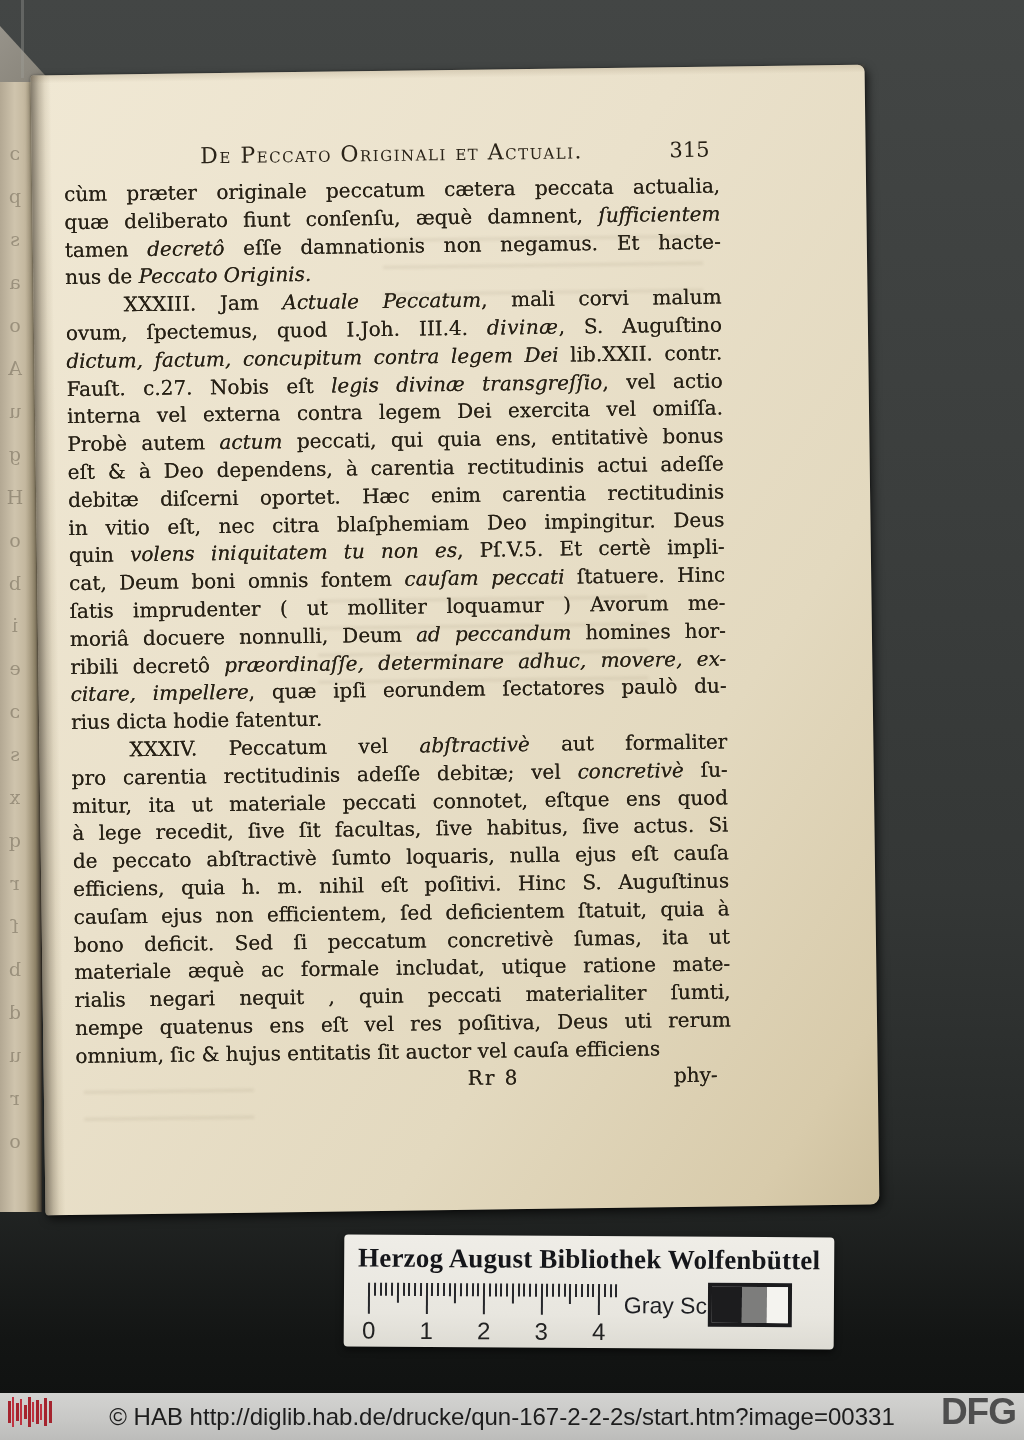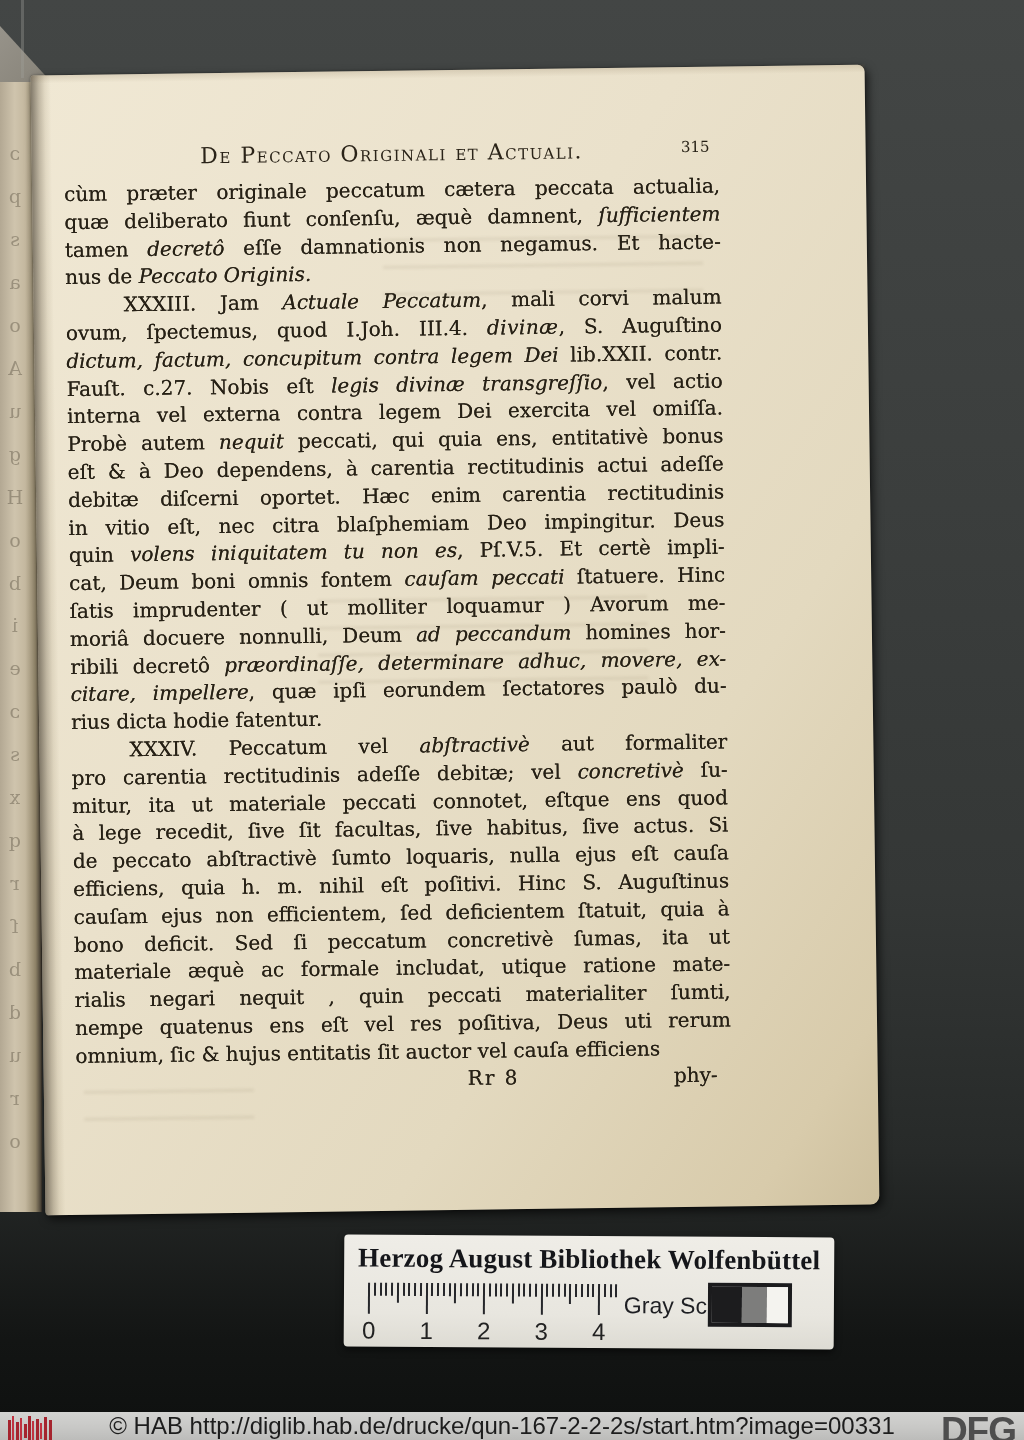--- a/index.html
+++ b/index.html
@@ -44,21 +44,21 @@
   .ghost{
     position:absolute;opacity:.10;filter:blur(1.6px);
     background:repeating-linear-gradient(180deg,rgba(92,76,48,.9) 0 3px,transparent 3px 27px);
   }
   .text-block{position:absolute;left:32px;top:70px;width:656px;color:#262015;}
   .header-row{position:relative;height:36px;}
   .running-title{
     display:block;text-align:center;font-variant:small-caps;letter-spacing:1.5px;
     font-size:22px;color:#2a2318;
   }
-  .page-number{position:absolute;right:10px;top:1px;font-size:15px;}
+  .page-number{position:absolute;right:10px;top:1px;font-size:21px;}
   .tline{
     font-size:20px;line-height:27.8px;height:27.8px;white-space:nowrap;
     text-align:justify;text-align-last:justify;
     text-shadow:0 0 .5px rgba(38,32,21,.85);
   }
   .tline.endline{text-align-last:left;white-space:normal;}
   .tline.indent{text-indent:58px;}
   .it{font-style:italic;}
   .gk{font-style:italic;letter-spacing:.5px;}
   .signature-row{position:relative;height:28px;font-size:20px;text-shadow:0 0 .5px rgba(38,32,21,.85);}
@@ -88,21 +88,21 @@
     position:absolute;left:280px;top:56px;
     font-family:"Liberation Sans","DejaVu Sans",sans-serif;font-size:23px;color:#1e1f23;
   }
   .patches{
     position:absolute;left:364px;top:46px;width:84px;height:44px;
     border:4px solid #1b1b1d;box-sizing:border-box;display:flex;background:#fff;
   }
   .patches div{height:100%;}
   
   .footer{
-    position:absolute;left:0;right:0;bottom:0;height:28px;
+    position:absolute;left:0;right:0;bottom:0;height:47px;
     background:linear-gradient(180deg,#d3d3d1 0%,#c8c8c6 55%,#bcbcba 100%);
     display:flex;align-items:center;
   }
   .hab-logo{position:absolute;left:8px;top:4px;}
   .copyright{
     position:absolute;left:90px;right:110px;text-align:center;
     font-family:"Liberation Sans","DejaVu Sans",sans-serif;font-size:24px;color:#1d1d1d;
   }
   .dfg{
     position:absolute;right:8px;top:-2px;
@@ -158,21 +158,21 @@
     <div id="body-lines">
         <div class="tline"><span>cùm præter originale peccatum cætera peccata actualia,</span></div>
         <div class="tline"><span>quæ deliberato fiunt conſenſu, æquè damnent, </span><span class="it">ſufficientem</span></div>
         <div class="tline"><span>tamen </span><span class="it">decretô</span><span> eſſe damnationis non negamus.  Et hacte-</span></div>
         <div class="tline endline"><span>nus de </span><span class="it">Peccato Originis.</span></div>
         <div class="tline indent"><span>XXXIII.  Jam </span><span class="it">Actuale Peccatum</span><span>, mali corvi malum</span></div>
         <div class="tline"><span>ovum, ſpectemus,  quod I.Joh. III.4. </span><span class="gk">divinæ</span><span>, S. Auguſtino</span></div>
         <div class="tline"><span class="it">dictum, factum, concupitum contra legem Dei</span><span> lib.XXII. contr.</span></div>
         <div class="tline"><span>Fauſt. c.27.  Nobis eſt </span><span class="it">legis divinæ transgreſſio</span><span>,  vel actio</span></div>
         <div class="tline"><span>interna vel externa contra legem Dei exercita vel omiſſa.</span></div>
-        <div class="tline"><span>Probè autem </span><span class="it">nequit</span><span> peccati, qui quia ens, entitativè bonus</span></div>
+        <div class="tline"><span>Probè autem </span><span class="it">actum</span><span> peccati, qui quia ens, entitativè bonus</span></div>
         <div class="tline"><span>eſt &amp; à Deo dependens, à carentia rectitudinis actui adeſſe</span></div>
         <div class="tline"><span>debitæ diſcerni oportet.  Hæc enim carentia rectitudinis</span></div>
         <div class="tline"><span>in vitio eſt, nec citra blaſphemiam Deo impingitur.  Deus</span></div>
         <div class="tline"><span>quin </span><span class="it">volens iniquitatem tu non es</span><span>, Pſ.V.5.  Et certè impli-</span></div>
         <div class="tline"><span>cat, Deum boni omnis fontem </span><span class="it">cauſam peccati</span><span> ſtatuere. Hinc</span></div>
         <div class="tline"><span>ſatis imprudenter ( ut molliter loquamur )  Avorum me-</span></div>
         <div class="tline"><span>moriâ docuere nonnulli, Deum </span><span class="it">ad peccandum</span><span> homines hor-</span></div>
         <div class="tline"><span>ribili decretô </span><span class="it">præordinaſſe, determinare adhuc, movere, ex-</span></div>
         <div class="tline"><span class="it">citare, impellere</span><span>,  quæ ipſi eorundem ſectatores paulò du-</span></div>
         <div class="tline endline"><span>rius dicta hodie fatentur.</span></div>

